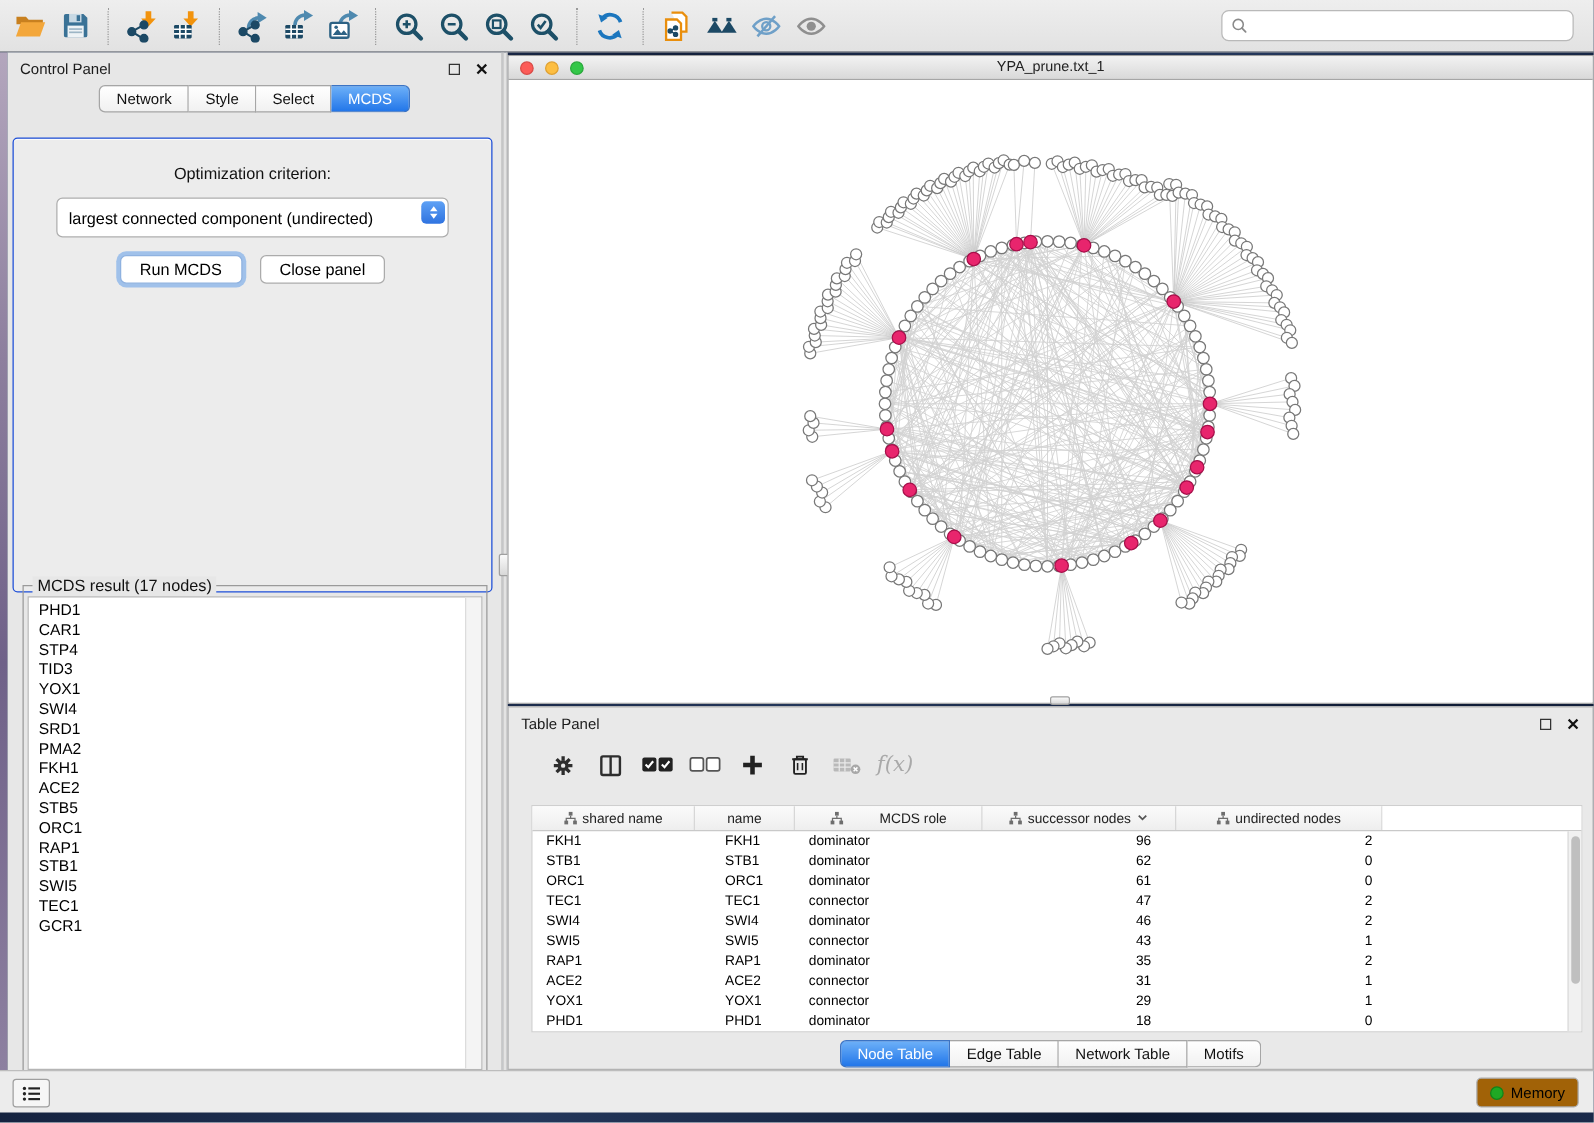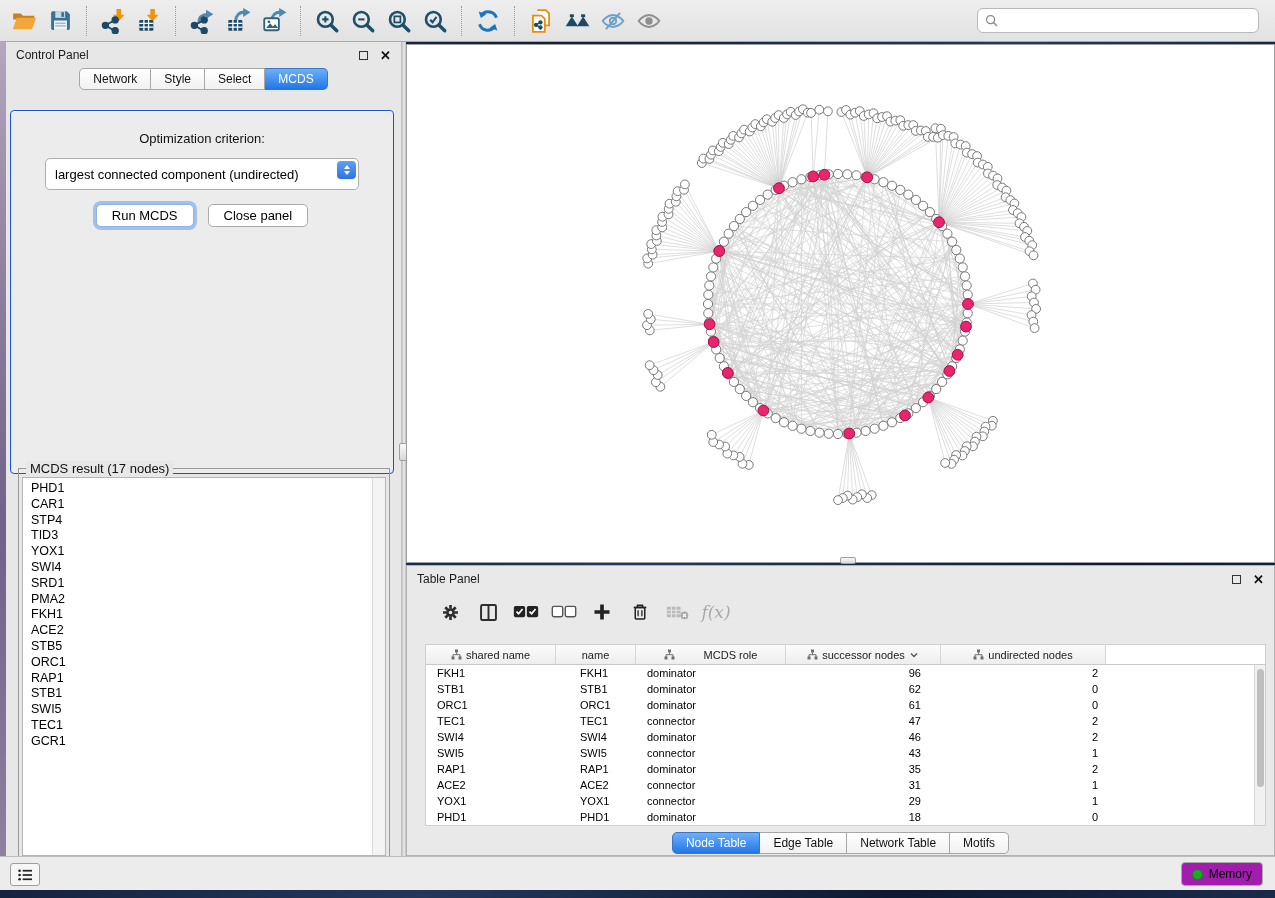--- a/index.html
+++ b/index.html
@@ -99,21 +99,21 @@
   .td.c0 { padding-left:11px; } .td.c1 { padding-left:24px; } .td.c2 { padding-left:11px; }
   .td.num { text-align:right; }
   #tscroll { position:absolute; right:0; top:20px; width:11px; bottom:0; background:#f1f1f1; border-left:1px solid #dadada; }
   #tscroll .thumb { position:absolute; left:1.5px; top:4px; width:7px; height:118px; background:#bfbfbf; border-radius:4px; }
   #tp-tabs { position:absolute; left:0; right:0; top:266px; display:flex; justify-content:center;text-align:center; }
 
   
   #status-bar { left:0; top:856px; width:1275px; height:34px; background:#ececec; border-top:1px solid #bdbdbd; }
   #list-btn { position:absolute; left:10px; top:6px; width:30px; height:23px; background:#f6f6f6;
     border:1px solid #9e9e9e; border-radius:3px; display:flex; align-items:center; justify-content:center; }
-  #memory-btn { position:absolute; right:12px; top:5px; height:24px; background:#a21caf; border:1px solid #ababab;
+  #memory-btn { position:absolute; right:12px; top:5px; height:24px; background:#a16207; border:1px solid #ababab;
     border-radius:4px; display:flex; align-items:center; gap:6px; padding:0 10px; font-size:12px; color:#000; }
   #memory-dot { width:11px; height:11px; border-radius:50%; background:#1fa824; border:1px solid #12831a; }
 </style>
 </head>
 <body>
 
 <div id="toolbar" class="abs">
   <span class="tbtn">
     <svg width="26" height="26" viewBox="0 0 24 24">
         <path d="M2 5h7l2 2.2h10.5v3.3H2z" fill="#c8801f"></path>
@@ -316,20 +316,26 @@
         <div class="mcds-item">TEC1</div>
         <div class="mcds-item">GCR1</div>
       </div>
   </div>
 </div>
 
 <div id="v-split" class="abs"></div>
 <div id="v-handle" class="abs"></div>
 
 <div id="net-window" class="abs">
+  <div id="net-titlebar">
+    <span class="tlight tl-red"></span>
+    <span class="tlight tl-yel"></span>
+    <span class="tlight tl-grn"></span>
+    <span id="net-title">YPA_prune.txt_1</span>
+  </div>
   <div id="net-canvas">
     <svg id="graphsvg" width="867" height="498">
         <g stroke="#6b6b6b" stroke-width="0.7" opacity="0.3">
           <line x1="345.9" y1="357.2" x2="545.1" y2="321.3"></line>
           <line x1="549.3" y1="205.0" x2="326.9" y2="336.9"></line>
           <line x1="501.3" y1="368.4" x2="561.0" y2="259.0"></line>
           <line x1="339.1" y1="350.9" x2="493.3" y2="144.9"></line>
           <line x1="326.9" y1="181.1" x2="545.1" y2="196.7"></line>
           <line x1="332.8" y1="173.9" x2="431.0" y2="129.0"></line>
           <line x1="559.7" y1="277.5" x2="312.7" y2="205.0"></line>

